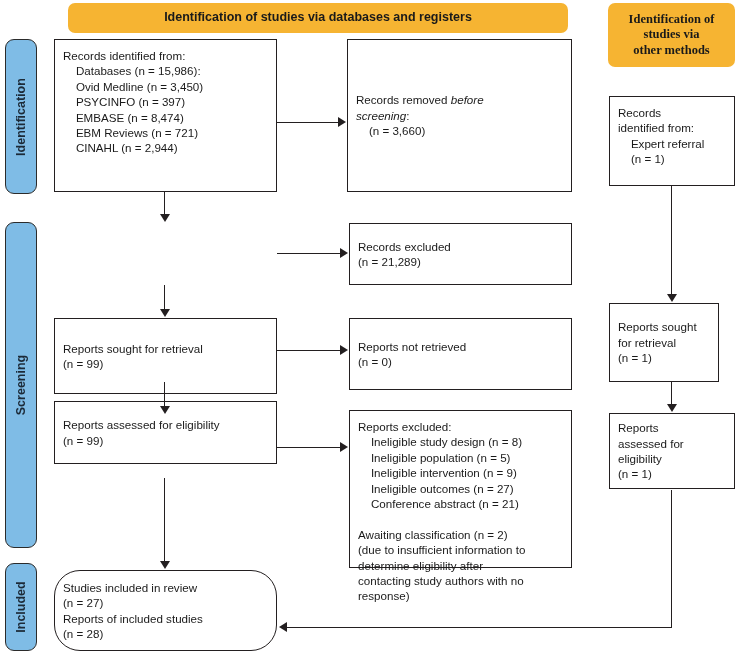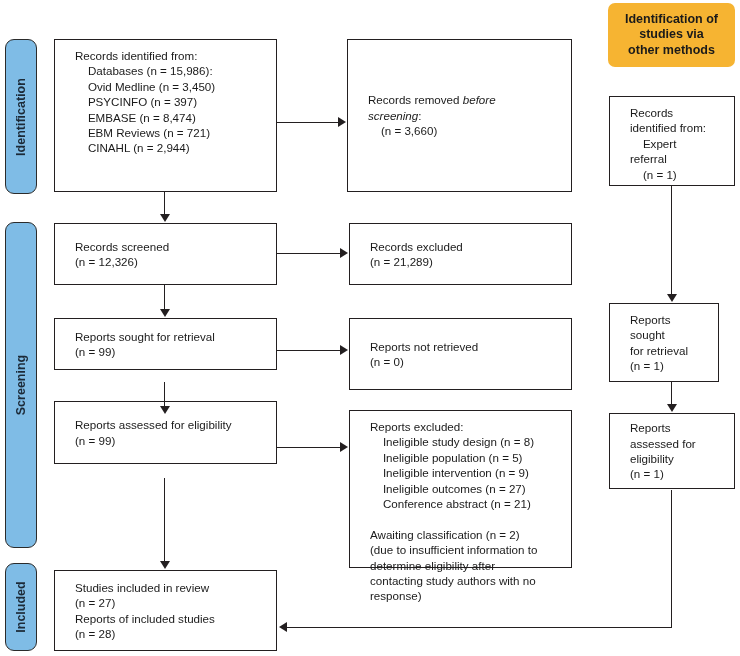--- a/index.html
+++ b/index.html
@@ -55,21 +55,21 @@
     position: absolute;
     background: #ffffff;
     border: 1.6px solid #231f20;
     box-sizing: border-box;
     font-size: 11.6px;
     line-height: 1.33;
     color: #1a1a1a;
     display: flex;
     flex-direction: column;
     justify-content: center;
-    padding: 4px 20px;
+    padding: 4px 8px;
     white-space: pre-wrap;
   }
   .flow-box.top-align { justify-content: flex-start; padding-top: 8px; }
   .flow-box .bt { display: block; }
   .flow-box em { font-style: italic; }
   
   .conn-v, .conn-h {
     position: absolute;
     background: #231f20;
   }
@@ -94,22 +94,23 @@
     border-top: 5px solid transparent;
     border-bottom: 5px solid transparent;
     border-right: 8px solid #231f20;
   }
 </style>
 </head>
 <body>
 
 <div id="canvas">
 
-
-  <div class="phase-header" style="left:608px; top:3px; width:127px; height:64px; white-space:pre-line;">Identification of
+  <div class="phase-header" style="left:68px; top:3px; width:500px; height:30px;">Identification of studies via databases and registers</div>
+
+  <div class="phase-header" style="left:608px; top:3px; width:127px; height:64px; white-space:pre-line;font-family:Liberation Serif, serif;">Identification of
 studies via
 other methods</div>
 
   <div class="stage-bar" style="left:5px; top:39px; width:32px; height:155px;">
     <span class="stage-label">Identification</span>
   </div>
 
   <div class="stage-bar" style="left:5px; top:222px; width:32px; height:326px;">
     <span class="stage-label">Screening</span>
   </div>
@@ -119,30 +120,28 @@
   </div>
 
   <div class="flow-box top-align" style="left:54px; top:39px; width:223px; height:153px;">Records identified from:
     Databases (n = 15,986):
     Ovid Medline (n = 3,450)
     PSYCINFO (n = 397)
     EMBASE (n = 8,474)
     EBM Reviews (n = 721)
     CINAHL (n = 2,944)</div>
 
-  <div class="flow-box" style="left:54px; top:223px; width:223px; height:62px;">Records screened
-(n = 12,326)</div>
-
-  <div class="flow-box" style="left:54px; top:318px; width:223px; height:52px;">Reports sought for retrieval
+
+  <div class="flow-box" style="left:54px; top:318px; width:223px; height:76px;">Reports sought for retrieval
 (n = 99)</div>
 
   <div class="flow-box" style="left:54px; top:401px; width:223px; height:63px;">Reports assessed for eligibility
 (n = 99)</div>
 
-  <div class="flow-box" style="left:54px; top:570px; width:223px; height:81px;">Studies included in review
+  <div class="flow-box" style="left:54px; top:570px; width:223px; height:81px;border-radius:26px;">Studies included in review
 (n = 27)
 Reports of included studies
 (n = 28)</div>
 
   <div class="flow-box" style="left:347px; top:39px; width:225px; height:153px;">
     <span class="bt"><span>Records removed </span><em>before</em></span>
     <span class="bt"><em>screening</em><span>:</span></span>
     <span class="bt">    (n = 3,660)</span>
   </div>
 

